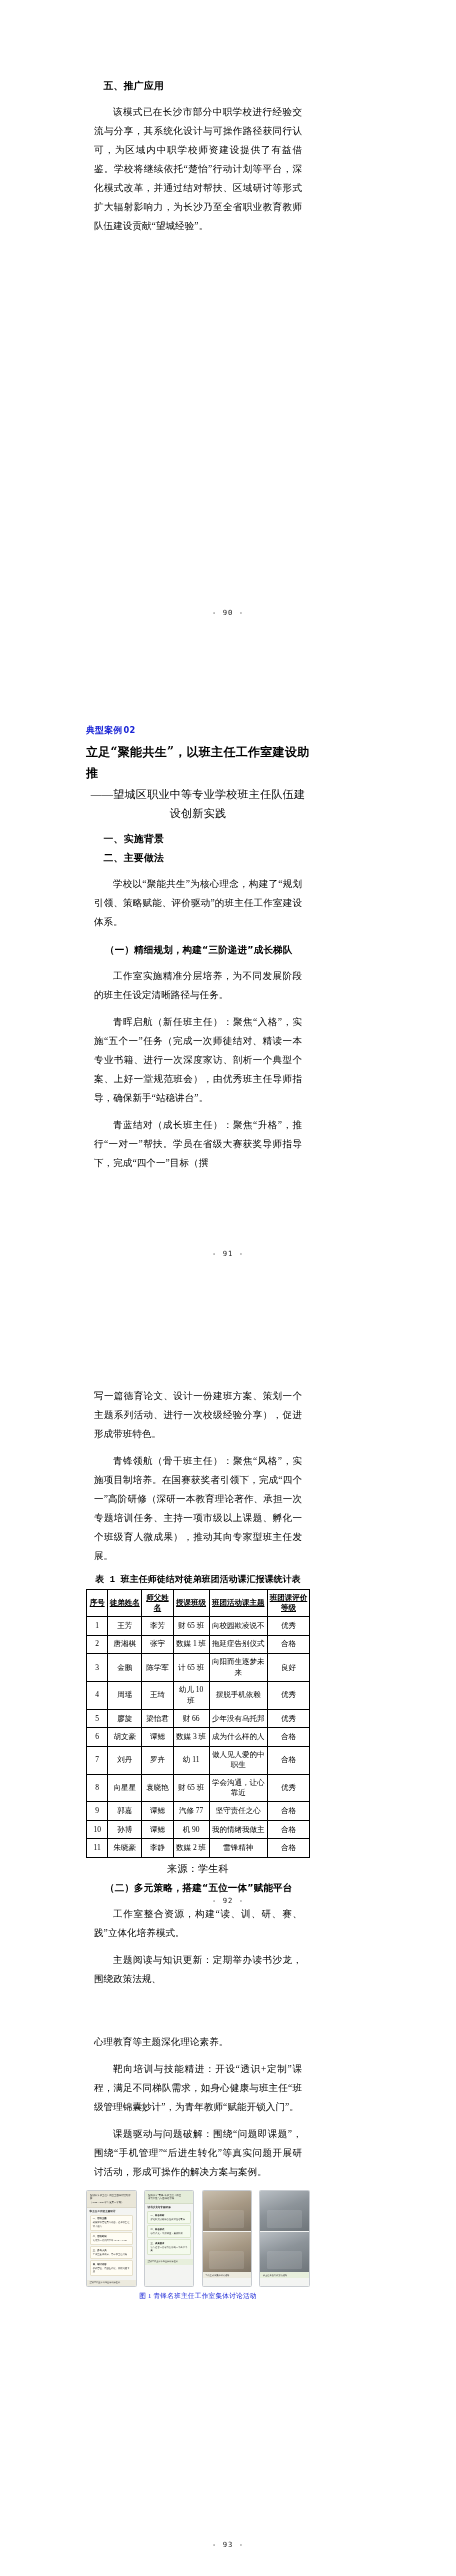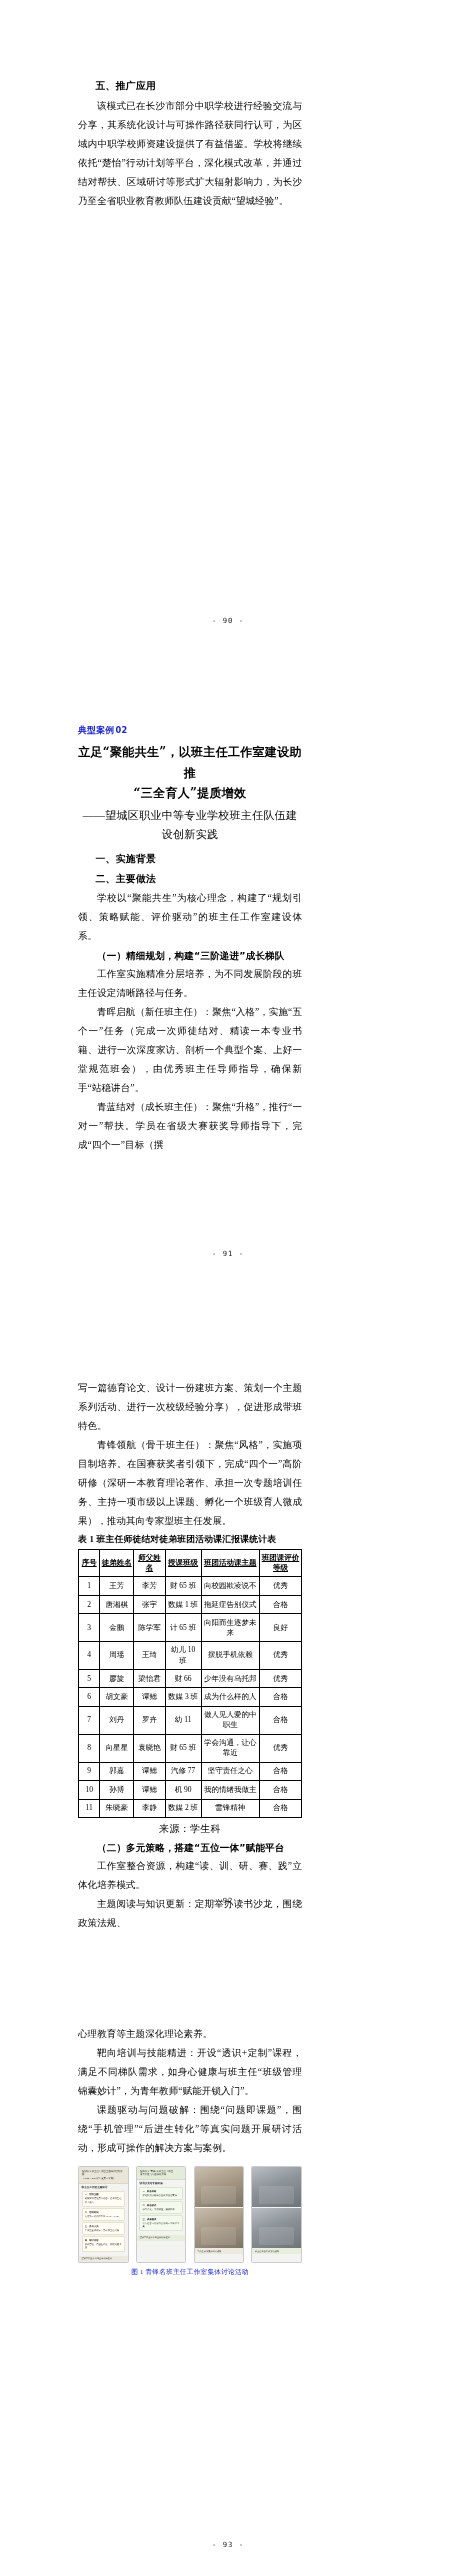--- a/index.html
+++ b/index.html
@@ -14,42 +14,42 @@
   .doc {
     width: 456px;
     height: 2580px;
     position: relative;
     background: #ffffff;
     margin: 0 auto;
     overflow: hidden;
   }
   .page {
     position: absolute;
-    left: 8px;
+    left: 16px;
     width: 364px;
     box-sizing: border-box;
     padding: 0 70px;
   }
   
   .h-section {
     font-family: "DejaVu Sans", "Liberation Sans", sans-serif;
     font-weight: bold;
     font-size: 9.8px;
     line-height: 17.5px;
     letter-spacing: 0.3px;
     margin: 0 0 2.1px 0;
     text-indent: 17.5px;
   }
   .para {
     font-size: 9.5px;
     line-height: 19px;
     text-align: justify;
     text-justify: inter-ideograph;
     text-indent: 19px;
-    margin: 0;
+    margin: 8px;
     letter-spacing: 0.1px;
   }
   .para.noindent { text-indent: 0; }
   .pagenum {
     position: absolute;
     left: 0;
     width: 456px;
     text-align: center;
     font-family: "DejaVu Sans Mono", "Liberation Mono", monospace;
     font-size: 7.2px;
@@ -64,21 +64,21 @@
     color: #1924d6;
     letter-spacing: 0.3px;
     margin: 0 0 5.2px 0;
   }
   .case-tag .num { font-size: 8.2px; margin-left: 1px; }
   .case-title {
     font-family: "DejaVu Serif", "Liberation Serif", serif;
     font-weight: bold;
     font-size: 12px;
     line-height: 20.6px;
-    text-align: center;
+    text-align: left;
     margin: 0;
     letter-spacing: 0.3px;
   }
   .case-subtitle {
     font-size: 11px;
     line-height: 18.5px;
     text-align: center;
     margin: 2.1px 0 0 0;
     letter-spacing: 0.3px;
   }
@@ -87,24 +87,24 @@
     font-family: "DejaVu Sans", "Liberation Sans", sans-serif;
     font-weight: bold;
     font-size: 9.5px;
     line-height: 19px;
     margin: 0;
     text-indent: 19px;
     letter-spacing: 0.2px;
   }
   
   .table-caption {
-    font-family: Liberation Serif, serif;
+    font-family: Liberation Mono, monospace;
     font-weight: bold;
     font-size: 8.8px;
-    text-align: left;
+    text-align: center;
     margin: 3.1px 0 2.6px 0;
     letter-spacing: 0.2px;
   }
   table.stat {
     width: 100%;
     border-collapse: collapse;
     font-size: 7.5px;
     table-layout: fixed;
   }
   table.stat th, table.stat td {
@@ -220,28 +220,27 @@
 </style>
 </head>
 <body>
 
 <div class="doc">
 
   <div class="page" style="top:77px;">
     <h2 class="h-section">五、推广应用</h2>
     <p class="para">该模式已在长沙市部分中职学校进行经验交流与分享，其系统化设计与可操作路径获同行认可，为区域内中职学校师资建设提供了有益借鉴。学校将继续依托“楚怡”行动计划等平台，深化模式改革，并通过结对帮扶、区域研讨等形式扩大辐射影响力，为长沙乃至全省职业教育教师队伍建设贡献“望城经验”。</p>
   </div>
-  <div class="pagenum" style="top:608px;margin-top:8px;">- 90 -</div>
+  <div class="pagenum" style="top:608px;">- 90 -</div>
 
   <div class="page" style="top:725px;">
     <div class="case-tag">
       <span>典型案例</span><span class="num">02</span>
     </div>
     <h1 class="case-title">立足“聚能共生”，以班主任工作室建设助推</h1>
-    <h1 class="case-title">“三全育人”提质增效</h1>
     <div class="case-subtitle">——望城区职业中等专业学校班主任队伍建设创新实践</div>
 
     <h2 class="h-section" style="margin-top:7.2px;">一、实施背景</h2>
 
     <h2 class="h-section">二、主要做法</h2>
     <p class="para">学校以“聚能共生”为核心理念，构建了“规划引领、策略赋能、评价驱动”的班主任工作室建设体系。</p>
 
     <h3 class="h-sub">（一）精细规划，构建“三阶递进”成长梯队</h3>
     <p class="para">工作室实施精准分层培养，为不同发展阶段的班主任设定清晰路径与任务。</p>
     <p class="para">青晖启航（新任班主任）：聚焦“入格”，实施“五个一”任务（完成一次师徒结对、精读一本专业书籍、进行一次深度家访、剖析一个典型个案、上好一堂规范班会），由优秀班主任导师指导，确保新手“站稳讲台”。</p>

